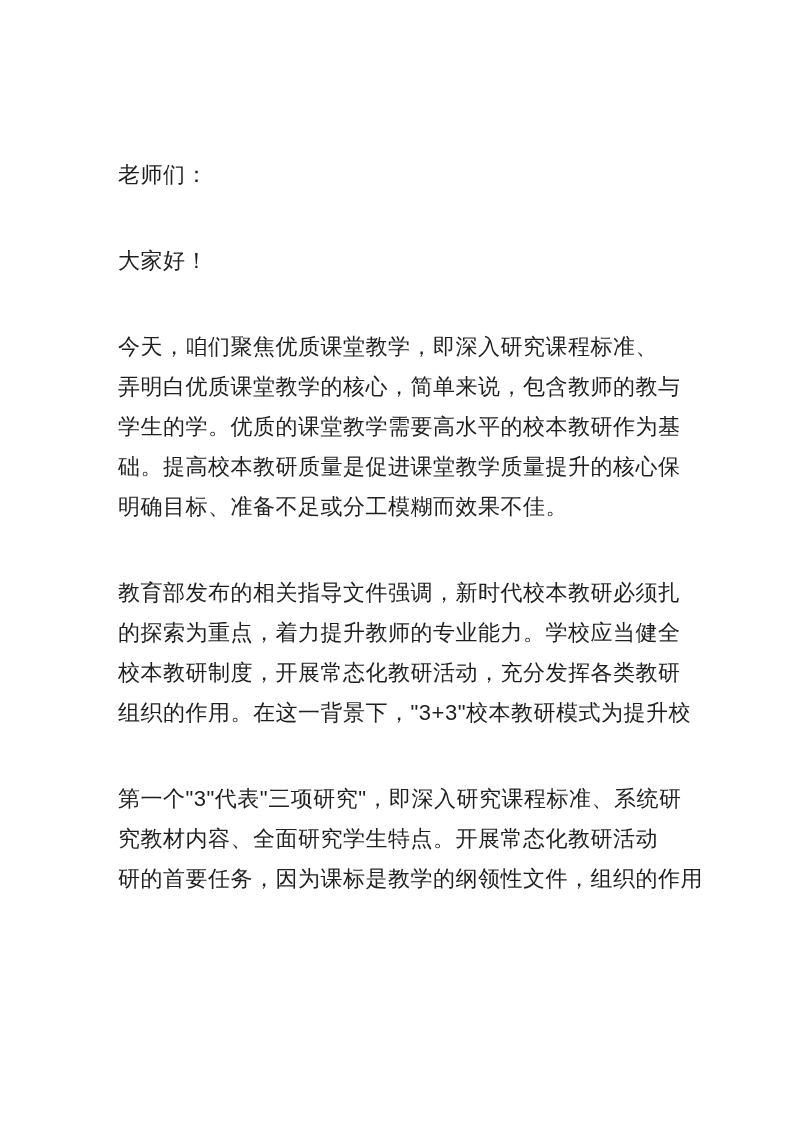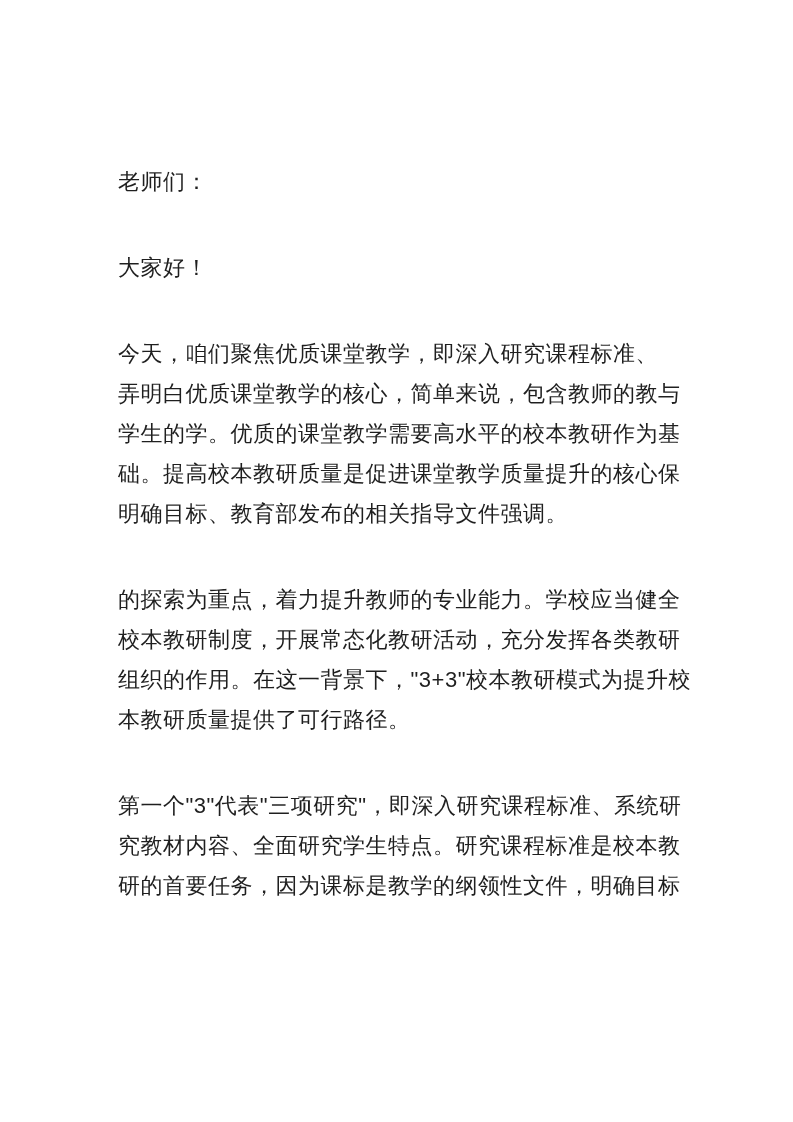--- a/index.html
+++ b/index.html
@@ -16,21 +16,21 @@
     box-sizing: border-box;
     width: 793px;
     height: 1122px;
     padding: 146px 100px 0 118px;
     color: #1f1f1f;
     font-family: "Liberation Sans", "DejaVu Sans", sans-serif;
     font-size: 22px;
     font-weight: 400;
   }
   .block {
-    margin: 16px 0 46px 0;
+    margin: 9px 0 46px 0;
   }
   .block:last-child {
     margin-bottom: 0;
   }
   .line {
     line-height: 40px;
     height: 40px;
     white-space: nowrap;
     letter-spacing: 0.5px;
   }
@@ -46,29 +46,29 @@
 
   <div class="block">
     <div class="line">大家好！</div>
   </div>
 
   <div class="block">
     <div class="line">今天，咱们聚焦优质课堂教学，即深入研究课程标准、</div>
     <div class="line">弄明白优质课堂教学的核心，简单来说，包含教师的教与</div>
     <div class="line">学生的学。优质的课堂教学需要高水平的校本教研作为基</div>
     <div class="line">础。提高校本教研质量是促进课堂教学质量提升的核心保</div>
-    <div class="line">明确目标、教育部发布的相关指导文件强调。</div>
+    <div class="line">明确目标、准备不足或分工模糊而效果不佳。</div>
   </div>
 
   <div class="block">
+    <div class="line">教育部发布的相关指导文件强调，新时代校本教研必须扎</div>
     <div class="line">的探索为重点，着力提升教师的专业能力。学校应当健全</div>
     <div class="line">校本教研制度，开展常态化教研活动，充分发挥各类教研</div>
     <div class="line">组织的作用。在这一背景下，"3+3"校本教研模式为提升校</div>
-    <div class="line">本教研质量提供了可行路径。</div>
   </div>
 
   <div class="block">
     <div class="line">第一个"3"代表"三项研究"，即深入研究课程标准、系统研</div>
-    <div class="line">究教材内容、全面研究学生特点。研究课程标准是校本教</div>
-    <div class="line">研的首要任务，因为课标是教学的纲领性文件，明确目标</div>
+    <div class="line">究教材内容、全面研究学生特点。开展常态化教研活动</div>
+    <div class="line">研的首要任务，因为课标是教学的纲领性文件，组织的作用</div>
   </div>
 
 </div>
 
 </body></html>

